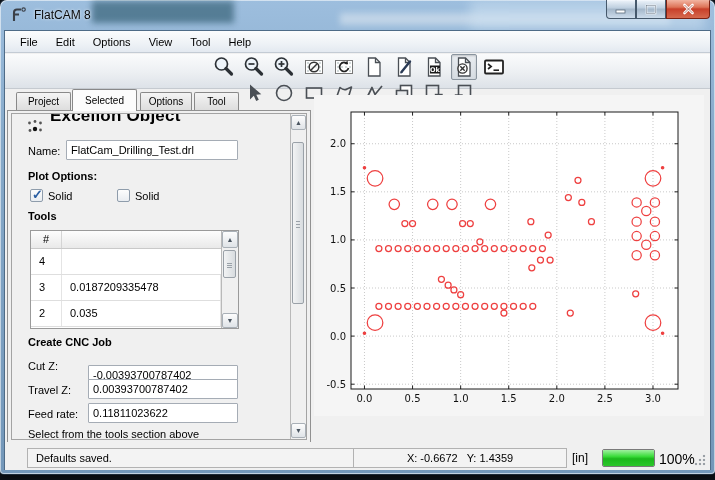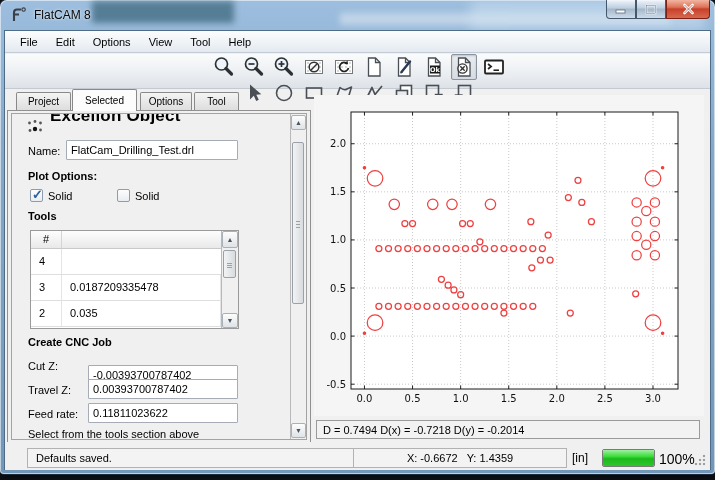--- a/index.html
+++ b/index.html
@@ -521,21 +521,20 @@
           <circle cx="161.06764705882352" cy="211.28472222222223" r="3" fill="none" stroke="#ee4040" stroke-width="1.25"></circle>
           <circle cx="170.68529411764706" cy="211.28472222222223" r="3" fill="none" stroke="#ee4040" stroke-width="1.25"></circle>
           <circle cx="180.3029411764706" cy="211.28472222222223" r="3" fill="none" stroke="#ee4040" stroke-width="1.25"></circle>
           <circle cx="189.9205882352941" cy="211.28472222222223" r="3" fill="none" stroke="#ee4040" stroke-width="1.25"></circle>
           <circle cx="199.53823529411764" cy="211.28472222222223" r="3" fill="none" stroke="#ee4040" stroke-width="1.25"></circle>
           <circle cx="209.15588235294118" cy="211.28472222222223" r="3" fill="none" stroke="#ee4040" stroke-width="1.25"></circle>
           <circle cx="218.7735294117647" cy="211.28472222222223" r="3" fill="none" stroke="#ee4040" stroke-width="1.25"></circle>
         </svg>
     </div>
 
-    <div class="measure">D = 0.7494 D(x) = -0.7218 D(y) = -0.2014</div>
 
     <div class="statusbar">
       <div class="stbox" style="left:22px; width:341px; padding-left:8px;">Defaults saved.</div>
       <div class="stbox" style="left:348px; width:214px; text-align:center;">
         <span>X: -0.6672</span>&nbsp;&nbsp;
         <span>Y: 1.4359</span>
       </div>
       <span class="units" style="left:567px;">[in]</span>
       <div class="pbar" style="left:597px;">
         <div class="pfill" id="pfill" style="width: 100%;"></div>

